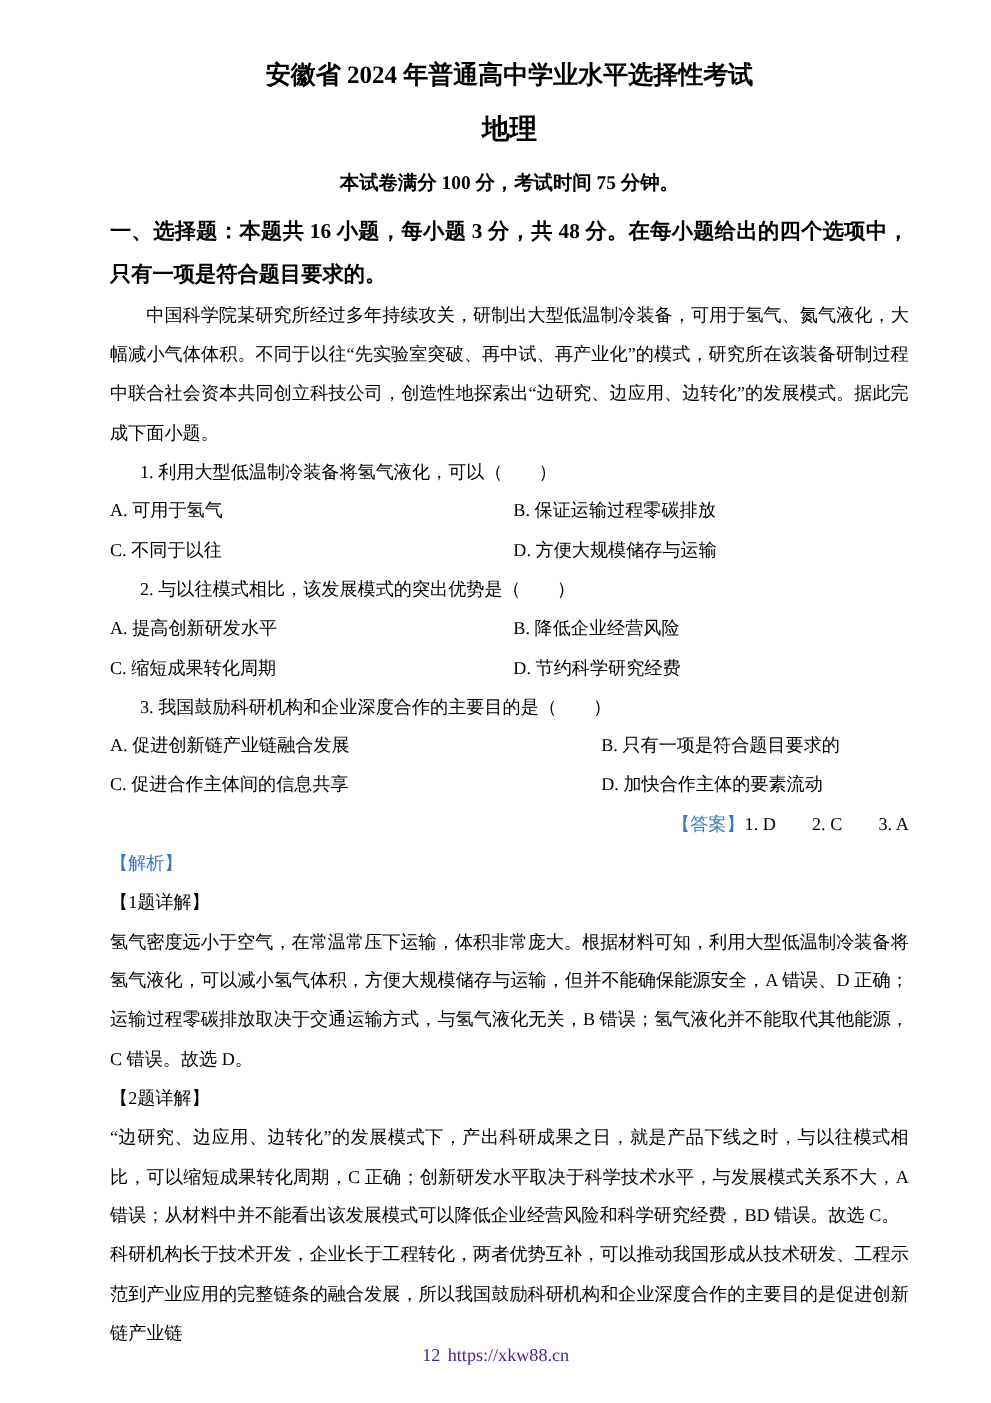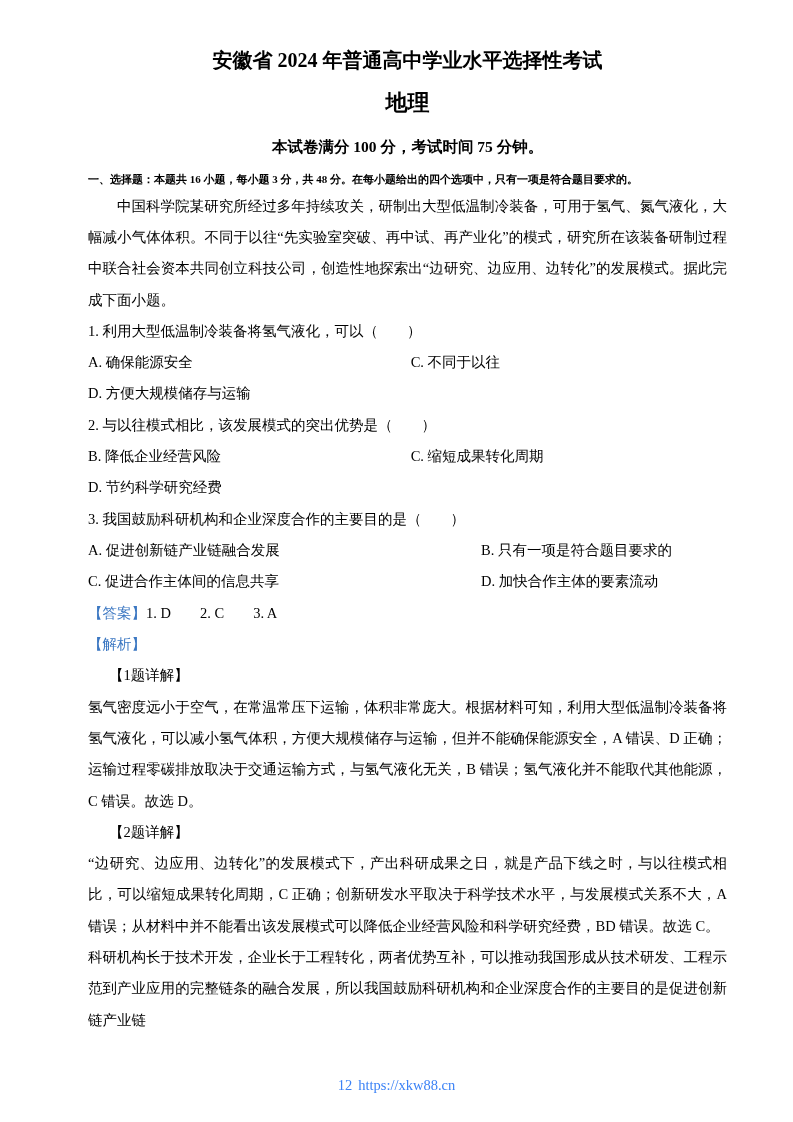--- a/index.html
+++ b/index.html
@@ -11,76 +11,78 @@
     position: relative;
     overflow: hidden;
   }
   .page { padding: 46px 66px 0 88px; }
 
   .doc-title   { text-align: center; font-size: 20px;  font-weight: 700; line-height: 1.4; margin: 0; }
   .doc-subject { text-align: center; font-size: 22px;  font-weight: 700; line-height: 1.4; margin: 14px 0 0; }
   .doc-info    { text-align: center; font-size: 15.5px;font-weight: 700; line-height: 1.5; margin: 16px 0 0; }
 
   .section-header {
-    font-size: 11px; font-weight: 700; line-height: 2.05;
+    font-size: 17px; font-weight: 700; line-height: 2.05;
     text-align: justify; margin: 10px 0 0;
   }
   .passage {
     font-size: 14.5px; line-height: 2.16; text-align: justify;
     text-indent: 2em; margin: 0;
   }
   .question { margin: 0; }
-  .stem { font-size: 14.5px; line-height: 2.16; }
+  .stem { font-size: 14.5px; line-height: 2.16; margin-left: 24px; }
   .options {
     display: grid; grid-template-columns: 50.5% 49.5%;
     font-size: 14.5px; line-height: 2.16;
   }
   .options.wide { grid-template-columns: 61.5% 38.5%; }
   .option { white-space: nowrap; overflow: hidden; }
 
-  .answer-line { font-size: 14.5px; line-height: 2.16; }
+  .answer-line { font-size: 14.5px; line-height: 2.16; text-align: right; }
   .label-blue  { color: var(--label-blue, #3b77c2); }
 
   .analysis-label { font-size: 14.5px; line-height: 2.16; }
-  .detail-heading { font-size: 14.5px; line-height: 2.16; margin-left: 21px; }
+  .detail-heading { font-size: 14.5px; line-height: 2.16; }
   .detail-text {
     font-size: 14.5px; line-height: 2.16; text-align: justify; margin: 0;
   }
 
   .footer {
     position: absolute; left: 0; right: 0; bottom: 28px;
-    text-align: center; font-size: 14.5px; color: #3b82f6;
+    text-align: center; font-size: 14.5px; color: #4c1d95;
   }
   .footer span { margin: 0 3px; }
 </style>
 </head>
 <body>
 
 <div class="page">
 
   <h1 class="doc-title">安徽省 2024 年普通高中学业水平选择性考试</h1>
   <h2 class="doc-subject">地理</h2>
   <div class="doc-info">本试卷满分 100 分，考试时间 75 分钟。</div>
 
   <div class="section-header">一、选择题：本题共 16 小题，每小题 3 分，共 48 分。在每小题给出的四个选项中，只有一项是符合题目要求的。</div>
 
   <p class="passage">中国科学院某研究所经过多年持续攻关，研制出大型低温制冷装备，可用于氢气、氮气液化，大幅减小气体体积。不同于以往“先实验室突破、再中试、再产业化”的模式，研究所在该装备研制过程中联合社会资本共同创立科技公司，创造性地探索出“边研究、边应用、边转化”的发展模式。据此完成下面小题。</p>
 
   <section class="question">
     <div class="stem">1. 利用大型低温制冷装备将氢气液化，可以（　　）</div>
     <div class="options">
-      <div class="option">A. 确保能源安全</div>
+      <div class="option">A. 可用于氢气</div>
+      <div class="option">B. 保证运输过程零碳排放</div>
       <div class="option">C. 不同于以往</div>
       <div class="option">D. 方便大规模储存与运输</div>
     </div>
   </section>
 
   <section class="question">
     <div class="stem">2. 与以往模式相比，该发展模式的突出优势是（　　）</div>
     <div class="options">
+      <div class="option">A. 提高创新研发水平</div>
       <div class="option">B. 降低企业经营风险</div>
       <div class="option">C. 缩短成果转化周期</div>
       <div class="option">D. 节约科学研究经费</div>
     </div>
   </section>
 
   <section class="question">
     <div class="stem">3. 我国鼓励科研机构和企业深度合作的主要目的是（　　）</div>
     <div class="options wide">
       <div class="option">A. 促进创新链产业链融合发展</div>

